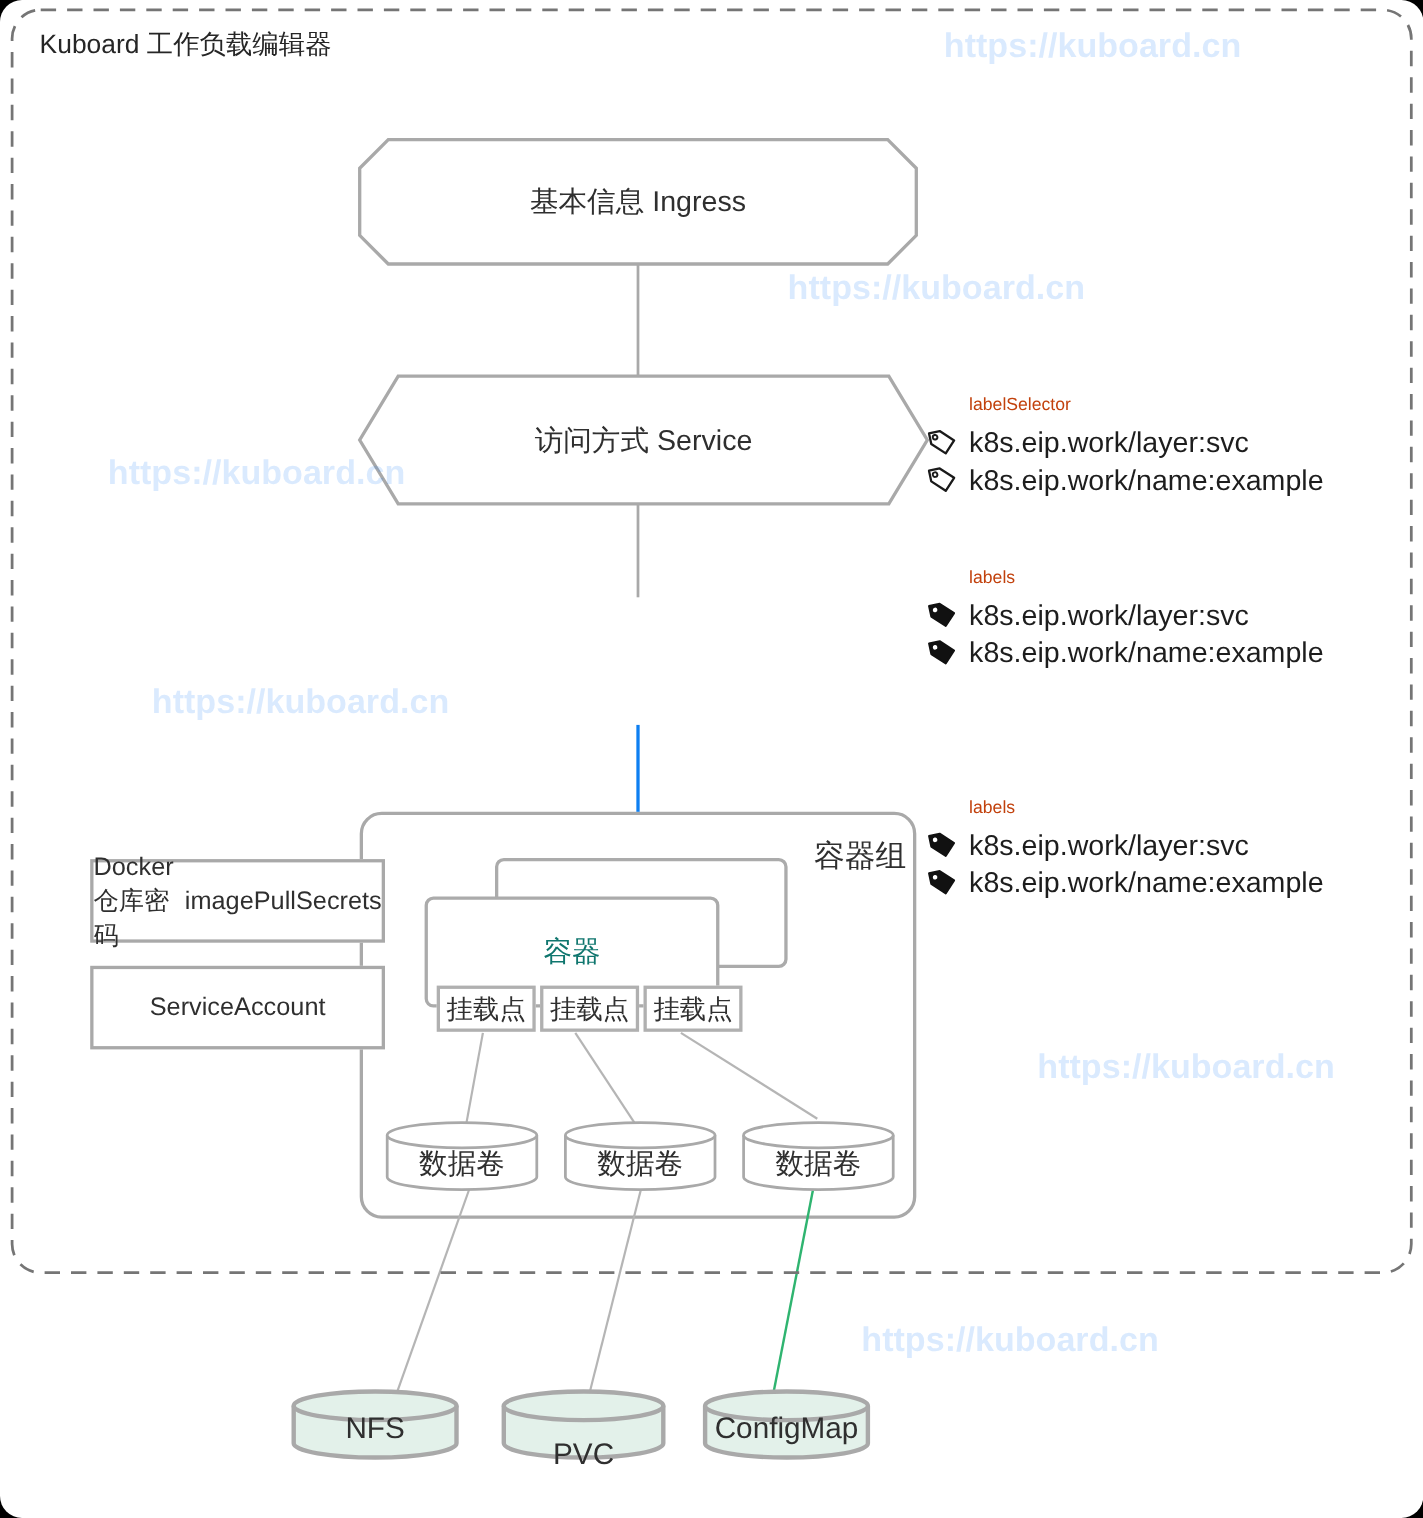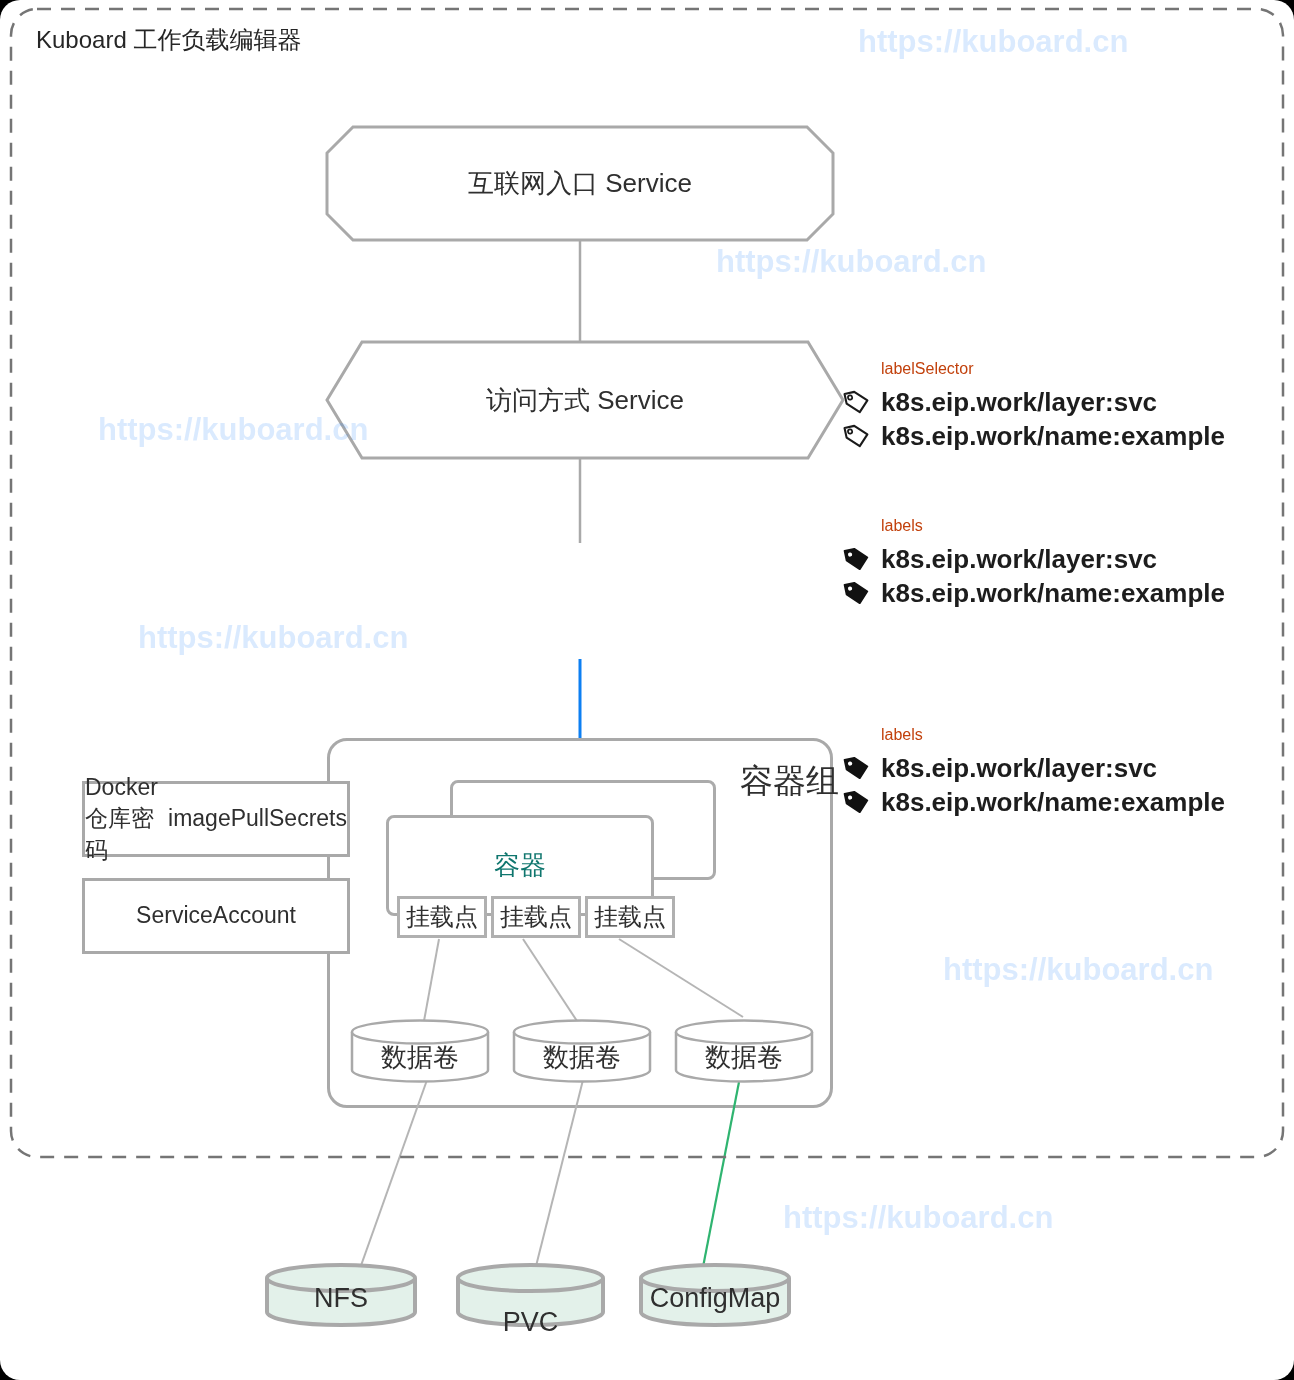--- a/index.html
+++ b/index.html
@@ -21,34 +21,34 @@
   .node-label{display:flex;align-items:center;justify-content:center;text-align:center;
     font-size:26px;color:#2f2f2f;z-index:10;}
   .lbl-ingress{left:327px;top:127px;width:506px;height:113px;z-index:32;}
   .lbl-service{left:327px;top:342px;width:516px;height:116px;z-index:32;}
 
   .box{box-sizing:border-box;z-index:10;background:#fff;}
   .controller-box{left:327px;top:543px;width:506px;height:116px;background:#d8eafc;
     border:4px solid #0d7ff2;display:flex;align-items:center;justify-content:center;
     font-size:26px;color:#2f2f2f;}
   .pod-box{left:327px;top:738px;width:506px;height:370px;border:3px solid #a9a9a9;border-radius:20px;}
-  .pod-title{left:740px;top:759px;font-size:33px;color:#2f2f2f;z-index:11;}
+  .pod-title{left:740px;top:759px;font-size:28px;color:#2f2f2f;z-index:11;}
   .container-back{left:450px;top:780px;width:266px;height:100px;border:3px solid #ababab;border-radius:8px;z-index:11;}
   .container-front{left:386px;top:815px;width:268px;height:101px;border:3px solid #ababab;border-radius:8px;
     display:flex;align-items:center;justify-content:center;font-size:26px;color:#0f766e;z-index:12;text-align:right;}
   .mount{top:896px;width:90px;height:42px;border:3px solid #b0b0b0;display:flex;align-items:center;
     justify-content:center;font-size:24px;color:#2f2f2f;z-index:13;}
   .mount1{left:397px;} .mount2{left:491px;} .mount3{left:585px;}
   .side-box{left:82px;width:268px;height:76px;border:3px solid #a9a9a9;display:flex;flex-direction:row;
     align-items:center;justify-content:center;font-size:23px;color:#2f2f2f;line-height:1.35;z-index:13;}
   .secrets-box{top:781px;} .sa-box{top:878px;}
 
   .label-block{left:843px;z-index:10;}
   .lb-heading{margin-left:38px;font-size:16px;line-height:32px;color:#c2410c;}
-  .lb-row{display:flex;align-items:center;gap:10px;height:34px;font-weight:bold;}
+  .lb-row{display:flex;align-items:center;gap:10px;height:34px;}
   .lb-row span{font-size:26px;color:#1d1d1d;white-space:nowrap;}
   .tag-icon{width:28px;height:28px;flex:0 0 28px;}
   .blk-selector{top:353px;} .blk-ctrl{top:510px;} .blk-pod{top:719px;}
 
   .svg-layer{left:0;top:0;z-index:30;pointer-events:none;}
   .cyl-label{z-index:35;text-align:center;color:#2f2f2f;}
   .vol-label{top:1040px;width:120px;font-size:26px;}
   .v1{left:360px;} .v2{left:522px;} .v3{left:684px;}
   .sto-label{top:1283px;font-size:27px;}
   .s1{left:267px;width:148px;} .s2{left:457px;width:147px;margin-top:24px;} .s3{left:641px;width:148px;}
@@ -112,21 +112,21 @@
     <path d="M267,1278 L267,1312 A74,13 0 0 0 415,1312 L415,1278" fill="#e3f1ea" stroke="#a9a9a9" stroke-width="4"></path>
     <ellipse cx="341" cy="1278" rx="74" ry="13" fill="#e3f1ea" stroke="#a9a9a9" stroke-width="4"></ellipse>
     <path d="M458,1278 L458,1312 A72.5,13 0 0 0 603,1312 L603,1278" fill="#e3f1ea" stroke="#a9a9a9" stroke-width="4"></path>
     <ellipse cx="530.5" cy="1278" rx="72.5" ry="13" fill="#e3f1ea" stroke="#a9a9a9" stroke-width="4"></ellipse>
     <path d="M641,1278 L641,1312 A74,13 0 0 0 789,1312 L789,1278" fill="#e3f1ea" stroke="#a9a9a9" stroke-width="4"></path>
     <ellipse cx="715" cy="1278" rx="74" ry="13" fill="#e3f1ea" stroke="#a9a9a9" stroke-width="4"></ellipse>
 
     <rect x="11" y="9" width="1272" height="1148" rx="26" fill="none" stroke="#757575" stroke-width="2.5" stroke-dasharray="14 10"></rect>
   </svg>
 
-  <div class="abs node-label lbl-ingress">互联网入口 Service</div>
+  <div class="abs node-label lbl-ingress">基本信息 Ingress</div>
   <div class="abs node-label lbl-service">访问方式 Service</div>
 
   <div class="abs cyl-label vol-label v1">数据卷</div>
   <div class="abs cyl-label vol-label v2">数据卷</div>
   <div class="abs cyl-label vol-label v3">数据卷</div>
 
   <div class="abs cyl-label sto-label s1">NFS</div>
   <div class="abs cyl-label sto-label s2">PVC</div>
   <div class="abs cyl-label sto-label s3">ConfigMap</div>
 

